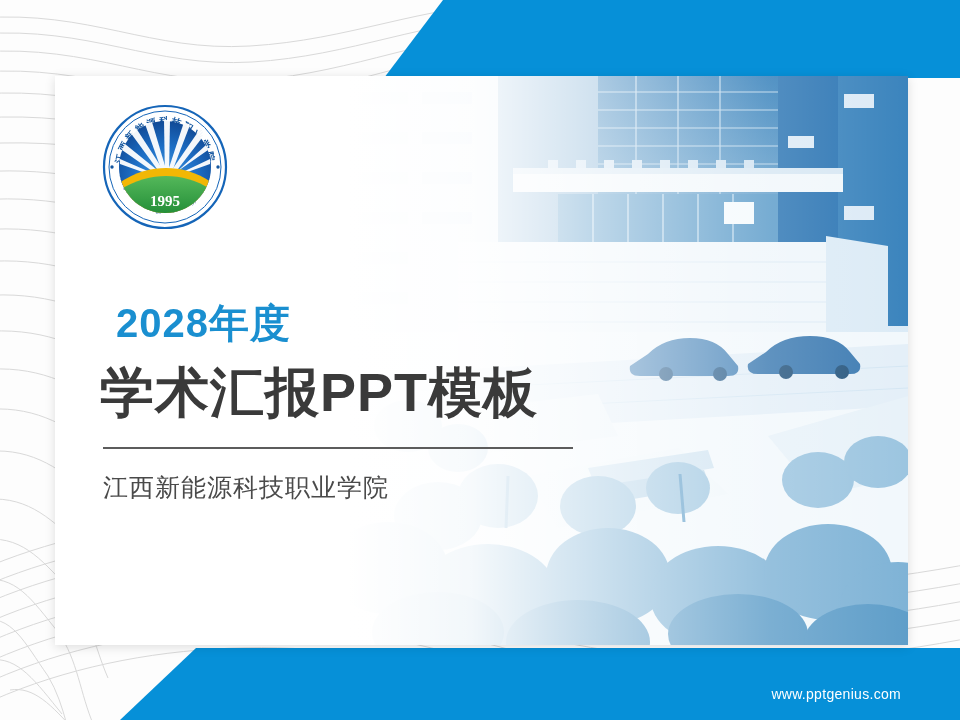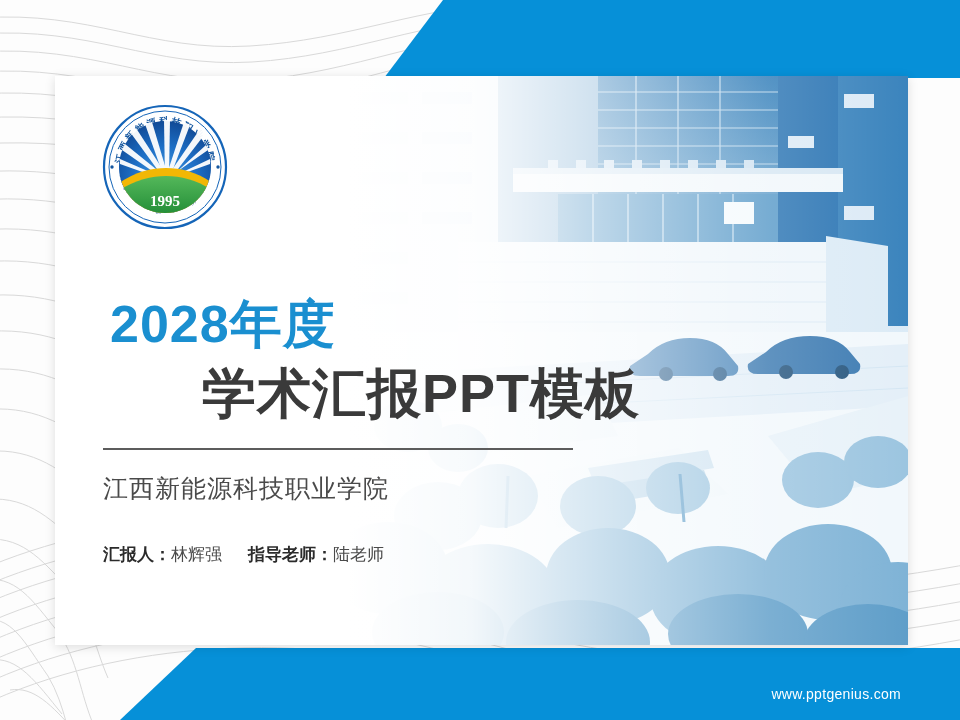--- a/index.html
+++ b/index.html
@@ -74,37 +74,36 @@
   
   .text-block {
     position: absolute;
     left: 45px;
     top: 210px;
     width: 540px;
     z-index: 4;
   }
 
   .title-year {
-    font-size: 52px;
+    font-size: 40px;
     font-weight: bold;
     color: #1a8fd0;
     letter-spacing: 1px;
     line-height: 1.08;
-    margin: 10px;
+    margin: 16px;
     white-space: nowrap;
   }
   .title-main {
     font-size: 54px;
     font-weight: bold;
     color: #3a3a3a;
     letter-spacing: 1px;
     line-height: 1.18;
     margin: 4px 0 0 0;
     white-space: nowrap;
-    text-align: right;
   }
 
   .divider {
     width: 470px;
     height: 2px;
     background: #5c5c5c;
     margin: 22px 0 0 3px;
   }
 
   .school-name {
@@ -399,22 +398,19 @@
         </g>
         <text x="65" y="104" font-size="15" font-weight="bold" fill="#ffffff" text-anchor="middle" font-family="'Liberation Serif', serif">1995</text>
       </svg>
     </div>
 
     <div class="text-block">
       <div class="title-year">2028年度</div>
       <div class="title-main">学术汇报PPT模板</div>
       <div class="divider"></div>
       <div class="school-name">江西新能源科技职业学院</div>
-      <div class="presenter-row">
-        <span class="lbl">汇报人</span><span class="lbl">：</span><span class="val">林辉强</span><span class="gap"></span><span class="lbl">指导老师</span><span class="lbl">：</span><span class="val">陆老师</span>
-      </div>
     </div>
 
   </div>
 
   <div class="footer-url">www.pptgenius.com</div>
 
 </div>
 
 </body></html>

